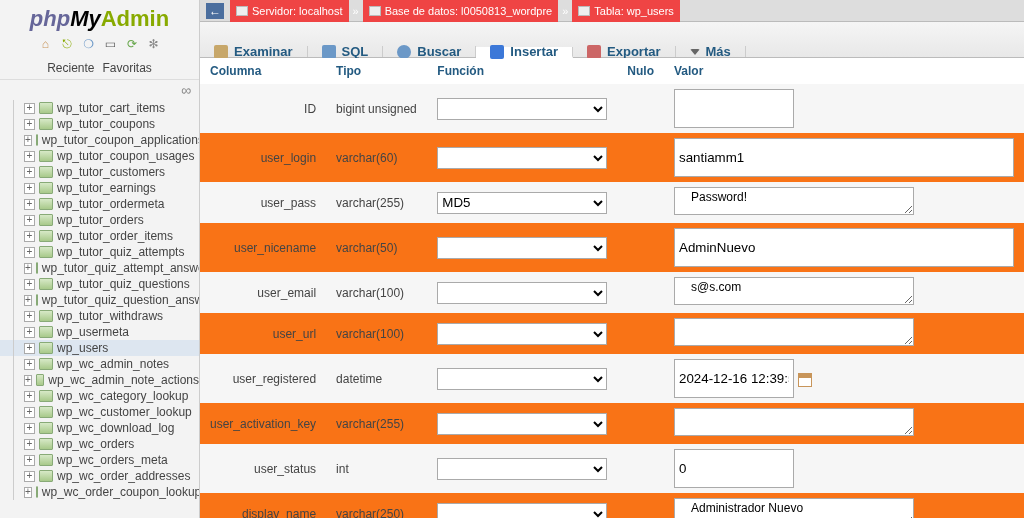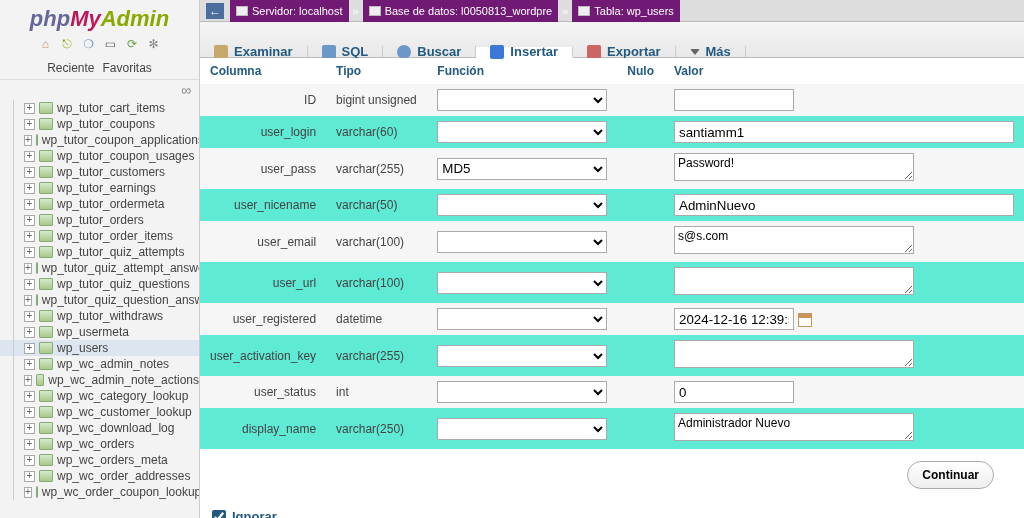--- a/index.html
+++ b/index.html
@@ -4,22 +4,22 @@
 <style>
 * { margin: 0; padding: 0; box-sizing: border-box; }
 body { font-family: sans-serif; font-size: 13px; color: #444; background: #fff; width: 1024px; height: 518px; overflow: hidden; }
 
 .layout { display: flex; height: 518px; }
 
 
 .sidebar { width: 200px; flex-shrink: 0; background: #f3f3f3; border-right: 1px solid #ccc; overflow: hidden; }
 .logo { text-align: center; padding: 6px 0 2px; }
 .logo .php { color: #666699; font-size: 22px; font-weight: bold; font-style: italic; }
-.logo .my { color: #be185d; font-size: 22px; font-weight: bold; font-style: italic; }
-.logo .admin { color: #88aa00; font-size: 22px; font-weight: bold; font-style: italic; }
+.logo .my { color: #000000; font-size: 22px; font-weight: bold; font-style: italic; }
+.logo .admin { color: #88aa00; font-size: 22px; font-weight: bold; }
 .toolbar-icons { text-align: center; padding: 2px 0 6px; }
 .toolbar-icons span { display: inline-block; width: 14px; height: 14px; margin: 0 2px; font-size: 12px; line-height: 14px; cursor: pointer; }
 .ic-home { color: #c8955a; }
 .ic-logout { color: #88aa00; }
 .ic-docs { color: #6b98c7; }
 .ic-sql { color: #555; }
 .ic-reload { color: #6aa84f; }
 .ic-gear { color: #888; }
 
 .side-tabs { display: flex; justify-content: center; gap: 8px; padding: 4px 0; font-size: 12px; border-bottom: 1px solid #ddd; }
@@ -30,21 +30,21 @@
 .tree-item { display: flex; align-items: center; padding: 1px 0 1px 24px; white-space: nowrap; font-size: 12px; cursor: pointer; position: relative; }
 .tree-item::before { content: ""; position: absolute; left: 13px; top: 0; bottom: 0; width: 1px; background: #ccc; }
 .tree-item.selected { background: #dde6f0; }
 .tree-plus { display: inline-flex; align-items: center; justify-content: center; width: 11px; height: 11px; border: 1px solid #aaa; background: #fff; color: #666; font-size: 10px; line-height: 1; margin-right: 4px; position: relative; z-index: 1; }
 .tree-ticon { display: inline-block; width: 14px; height: 12px; margin-right: 4px; background: linear-gradient(#d7e9c7, #a8c98a); border: 1px solid #88aa77; border-radius: 1px; }
 
 
 .main { flex: 1; overflow: hidden; display: flex; flex-direction: column; }
 .topnav { display: flex; align-items: center; background: #ddd; border-bottom: 1px solid #bbb; height: 22px; padding: 0 6px; font-size: 11px; color: #fff; }
 .topnav .back { display: inline-flex; align-items: center; justify-content: center; width: 18px; height: 16px; background: #4b6e9e; border: 1px solid #4b6e9e; color: #fff; font-size: 12px; margin-right: 6px; cursor: pointer; }
-.crumb-seg { color: #fff; background: #701a75; padding: 3px 6px; display: inline-flex; align-items: center; height: 22px; }
+.crumb-seg { color: #fff; background: #ef4444; padding: 3px 6px; display: inline-flex; align-items: center; height: 22px; }
 .crumb-sep { color: #fff; padding: 0 4px; }
 .ic-srv, .ic-db, .ic-tbl { display: inline-block; width: 12px; height: 10px; margin-right: 4px; background: #eee; border: 1px solid #bbb; }
 
 .main-tabs { display: flex; background: linear-gradient(#f5f5f5,#e8e8e8); border-bottom: 1px solid #bbb; height: 36px; align-items: stretch; }
 .main-tab { display: flex; align-items: center; padding: 0 14px; border-right: 1px solid #ccc; font-size: 13px; font-weight: bold; color: #235a81; cursor: pointer; gap: 6px; margin-top: 24px; }
 .main-tab.active { background: #fff; border-bottom: 2px solid #fff; position: relative; top: 1px; }
 .tab-ic { display: inline-block; width: 14px; height: 14px; background: #b0c4de; border-radius: 2px; }
 .tab-ic.examine { background: #c7a76a; }
 .tab-ic.struct { background: #6aa84f; }
 .tab-ic.sql { background: #6b98c7; }
@@ -52,30 +52,30 @@
 .tab-ic.insert { background: #3c78d8; }
 .tab-ic.export { background: #cc6666; }
 .tab-ic.more { width: 0; height: 0; border-left: 5px solid transparent; border-right: 5px solid transparent; border-top: 6px solid #666; background: none; }
 
 .content { flex: 1; overflow: auto; padding: 0; }
 .ins-table { width: 100%; border-collapse: collapse; }
 .ins-table th { text-align: left; font-weight: bold; font-size: 12px; padding: 6px 10px; color: #235a81; background: #fff; margin-top: 37px; }
 .ins-table th a { color: #235a81; text-decoration: none; }
 .ins-table td { padding: 5px 10px; font-size: 12px; vertical-align: middle; }
 .ins-table tr.odd td { background: #f6f6f6; }
-.ins-table tr.even td { background: #5eead4; margin-left: 24px; }
+.ins-table tr.even td { background: #f97316; margin-left: 24px; }
 .col-col { text-align: right; width: 120px; }
 .col-type { text-align: left; width: 110px; }
 .col-func { width: 180px; }
 .col-null { width: 40px; }
 .col-val { }
 .func-sel { width: 170px; height: 22px; border: 1px solid #aaa; background: #fff; }
-.val-input { width: 120px; height: 22px; border: 1px solid #aaa; padding: 6px 4px; }
+.val-input { width: 120px; height: 39px; border: 1px solid #aaa; padding: 6px 4px; }
 .val-input.full { width: 340px; }
-.val-ta { border: 1px solid #aaa; padding: 2px 3px; font-family: sans-serif; font-size: 12px; }
+.val-ta { border: 1px solid #aaa; padding: 2px 16px; font-family: sans-serif; font-size: 12px; }
 .ta-med { width: 240px; height: 28px; resize: both; }
 .cal-ic { display: inline-block; width: 14px; height: 14px; background: #fff; border: 1px solid #c8955a; margin-left: 4px; vertical-align: middle; position: relative; }
 .cal-ic::before { content: ""; position: absolute; top: 0; left: 0; right: 0; height: 4px; background: #c8955a; }
 
 .continue-row { text-align: right; padding: 12px 30px; }
 .btn-continue { padding: 6px 14px; border: 1px solid #aaa; border-radius: 14px; background: linear-gradient(#fff,#eee); font-weight: bold; cursor: pointer; font-size: 12px; text-align: right; }
 
 .ignore-row { padding: 8px 12px 20px; font-size: 13px; color: #235a81; font-weight: bold; display: flex; align-items: center; gap: 6px; }
 .ignore-row input[type=checkbox] { width: 14px; height: 14px; accent-color: #235a81; }
 </style>

